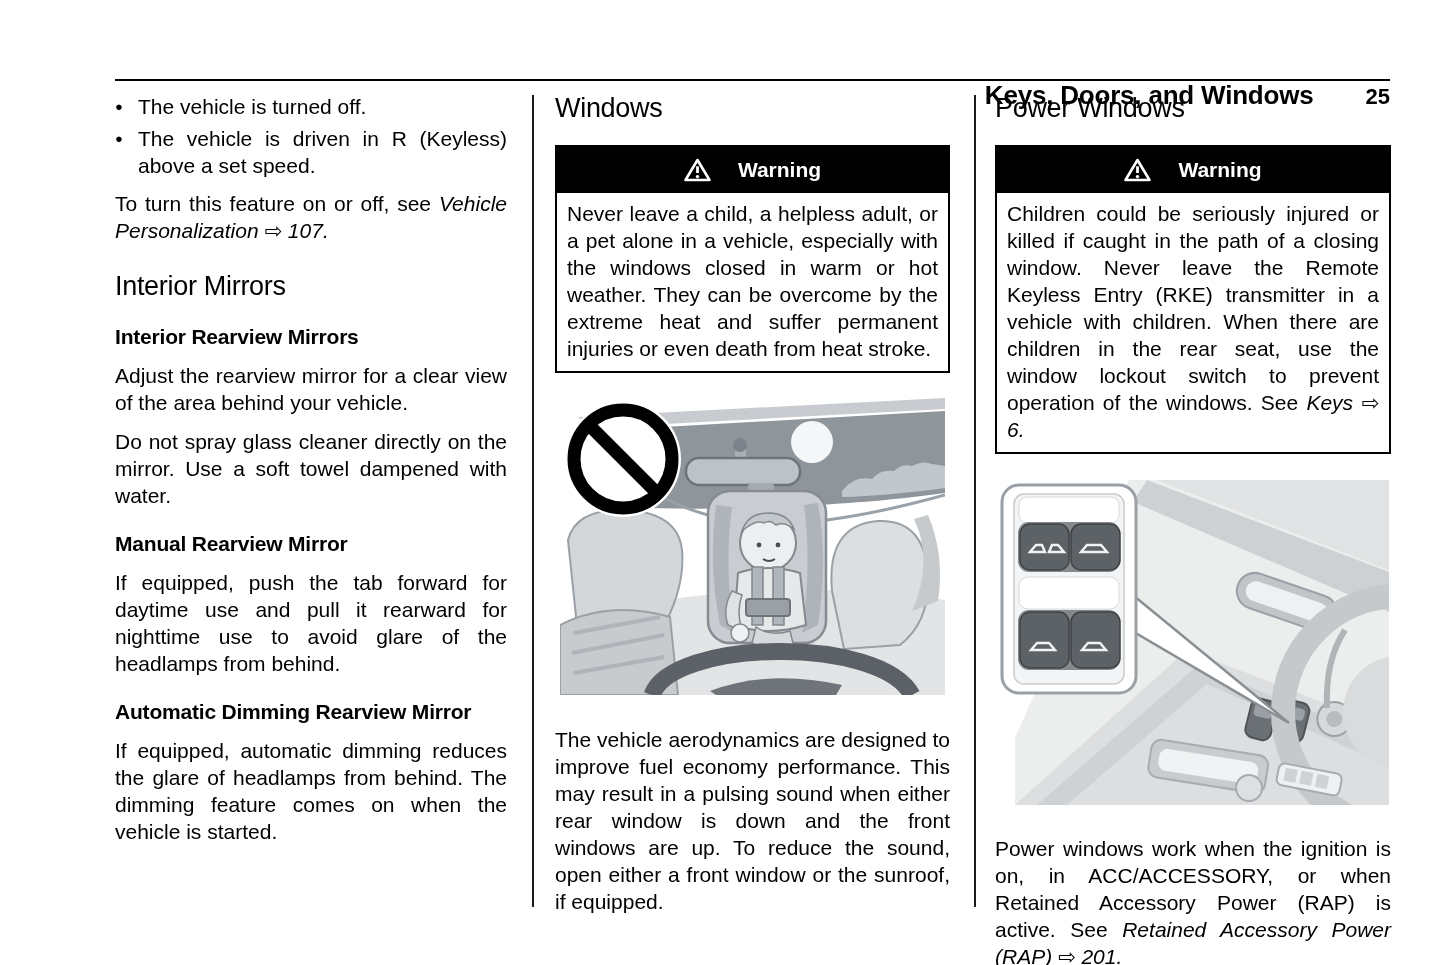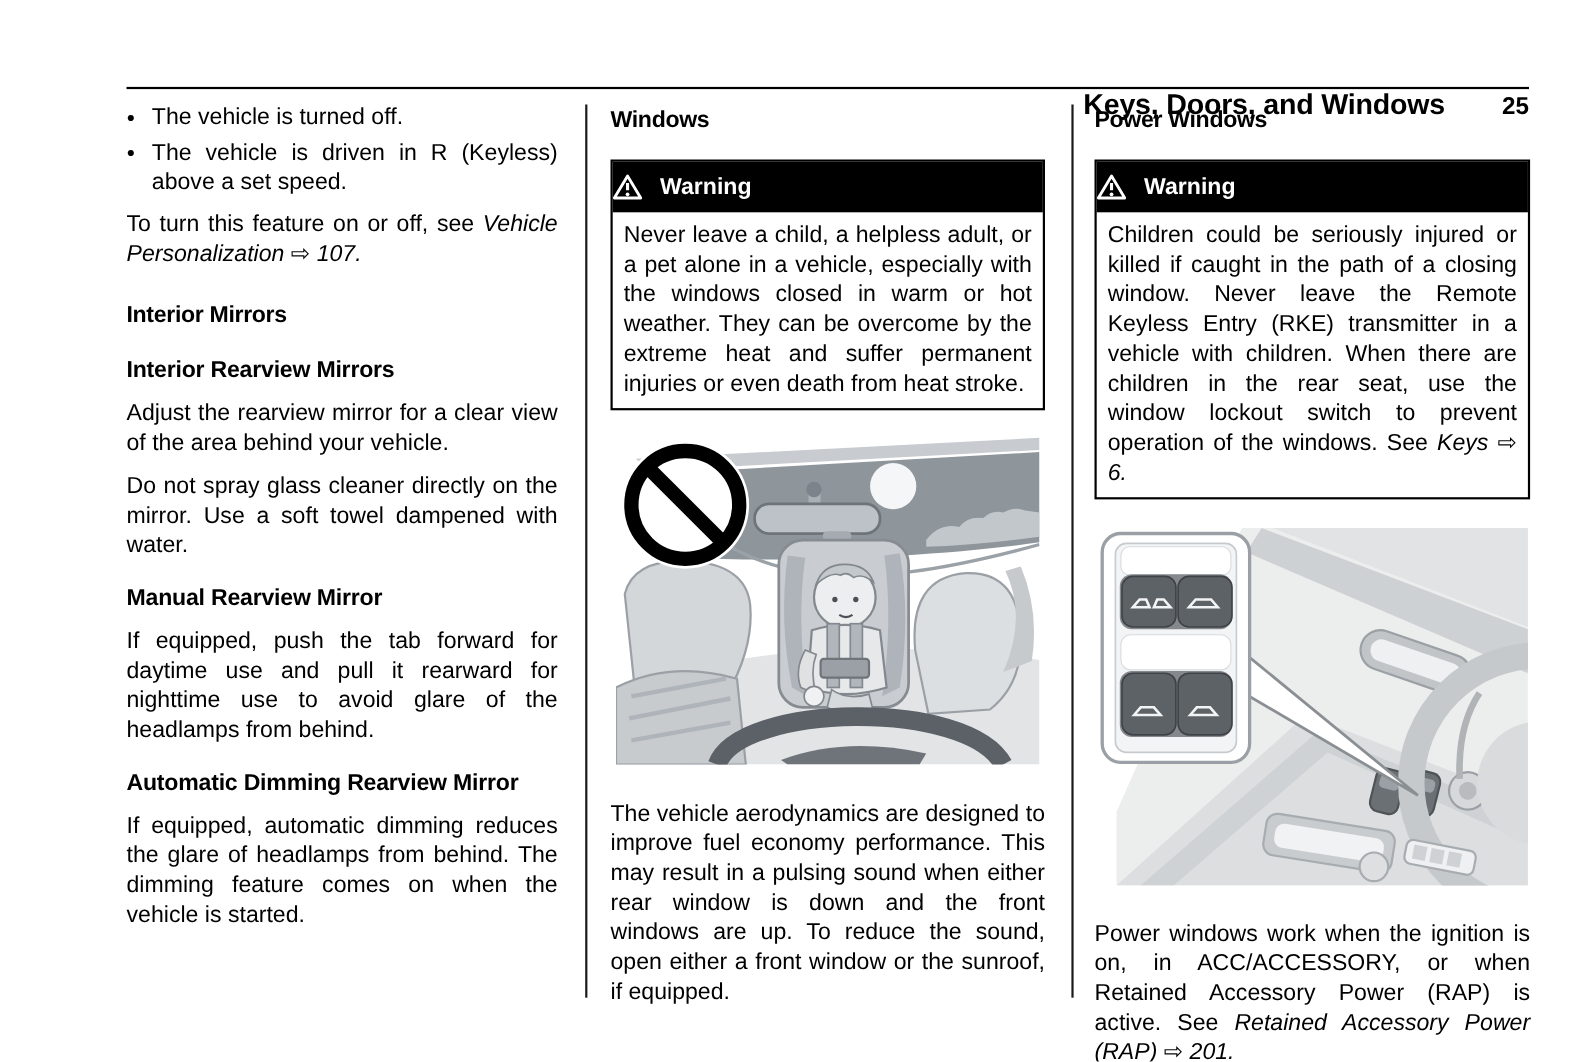--- a/index.html
+++ b/index.html
@@ -23,37 +23,37 @@
   .col-1 { left:115px;  width:392px; }
   .col-2 { left:555px;  width:395px; }
   .col-3 { left:995px;  width:396px; }
   .col-divider { position:absolute; top:95px; width:2px; height:812px; background:#1a1a1a; }
   .divider-1 { left:532px; }
   .divider-2 { left:974px; }
 
   
   p, .bullet-text { font-size:21px; line-height:27px; text-align:justify; }
   .it { font-style:italic; }
-  .h-section { font-size:21px; font-weight:bold; line-height:31px; letter-spacing:-0.3px; }
+  .h-section { font-size:27px; font-weight:normal; line-height:31px; letter-spacing:-0.3px; }
   .h-sub     { font-size:21px; font-weight:bold; line-height:26px; letter-spacing:-0.2px; }
 
   .bullet-item { display:flex; margin-bottom:5px; }
   .bullet-item .dot { width:23px; flex:none; font-size:13px; line-height:27px; }
   .bullet-item .dot::before { content:"●"; }
 
   .col-1 .feature-para { margin-top:11px; }
   .col-1 .h-section    { margin-top:27px; }
   .h-sub { margin-top:22px; }
   .h-sub + p, .h-sub ~ p { }
   .para { margin-top:12px; }
 
   
   .warnbox { border:2px solid #000; margin-top:21px; background:#fff; }
   .warnbar { background:#000; color:#fff; height:46px;
-    display:flex; align-items:center; justify-content:flex-start; gap:16px; }
+    display:flex; align-items:center; justify-content:center; gap:27px; }
   .warnbar .wtitle { font-size:21px; font-weight:bold; }
   .warnbody { padding:7px 10px 9px 10px; }
 
   
   .figure { display:block; }
   .fig-car    { margin:22px auto 0 auto; }
   .fig-switch { margin:26px auto 0 auto; }
   .col-2 .aero-para  { margin-top:31px; }
   .col-3 .power-para { margin-top:30px; }
 </style>

